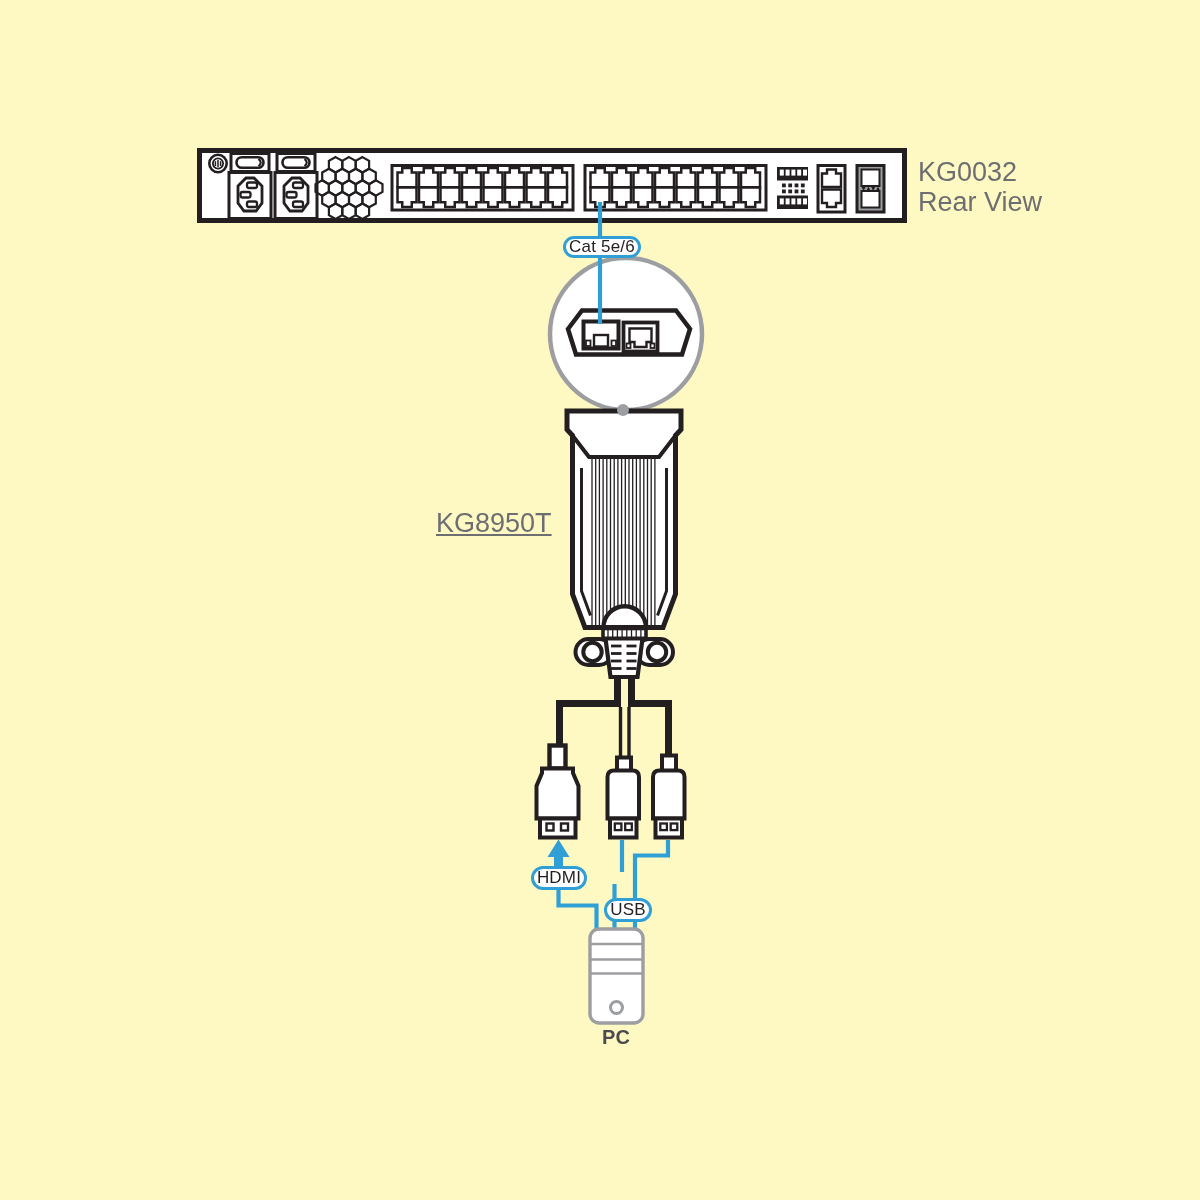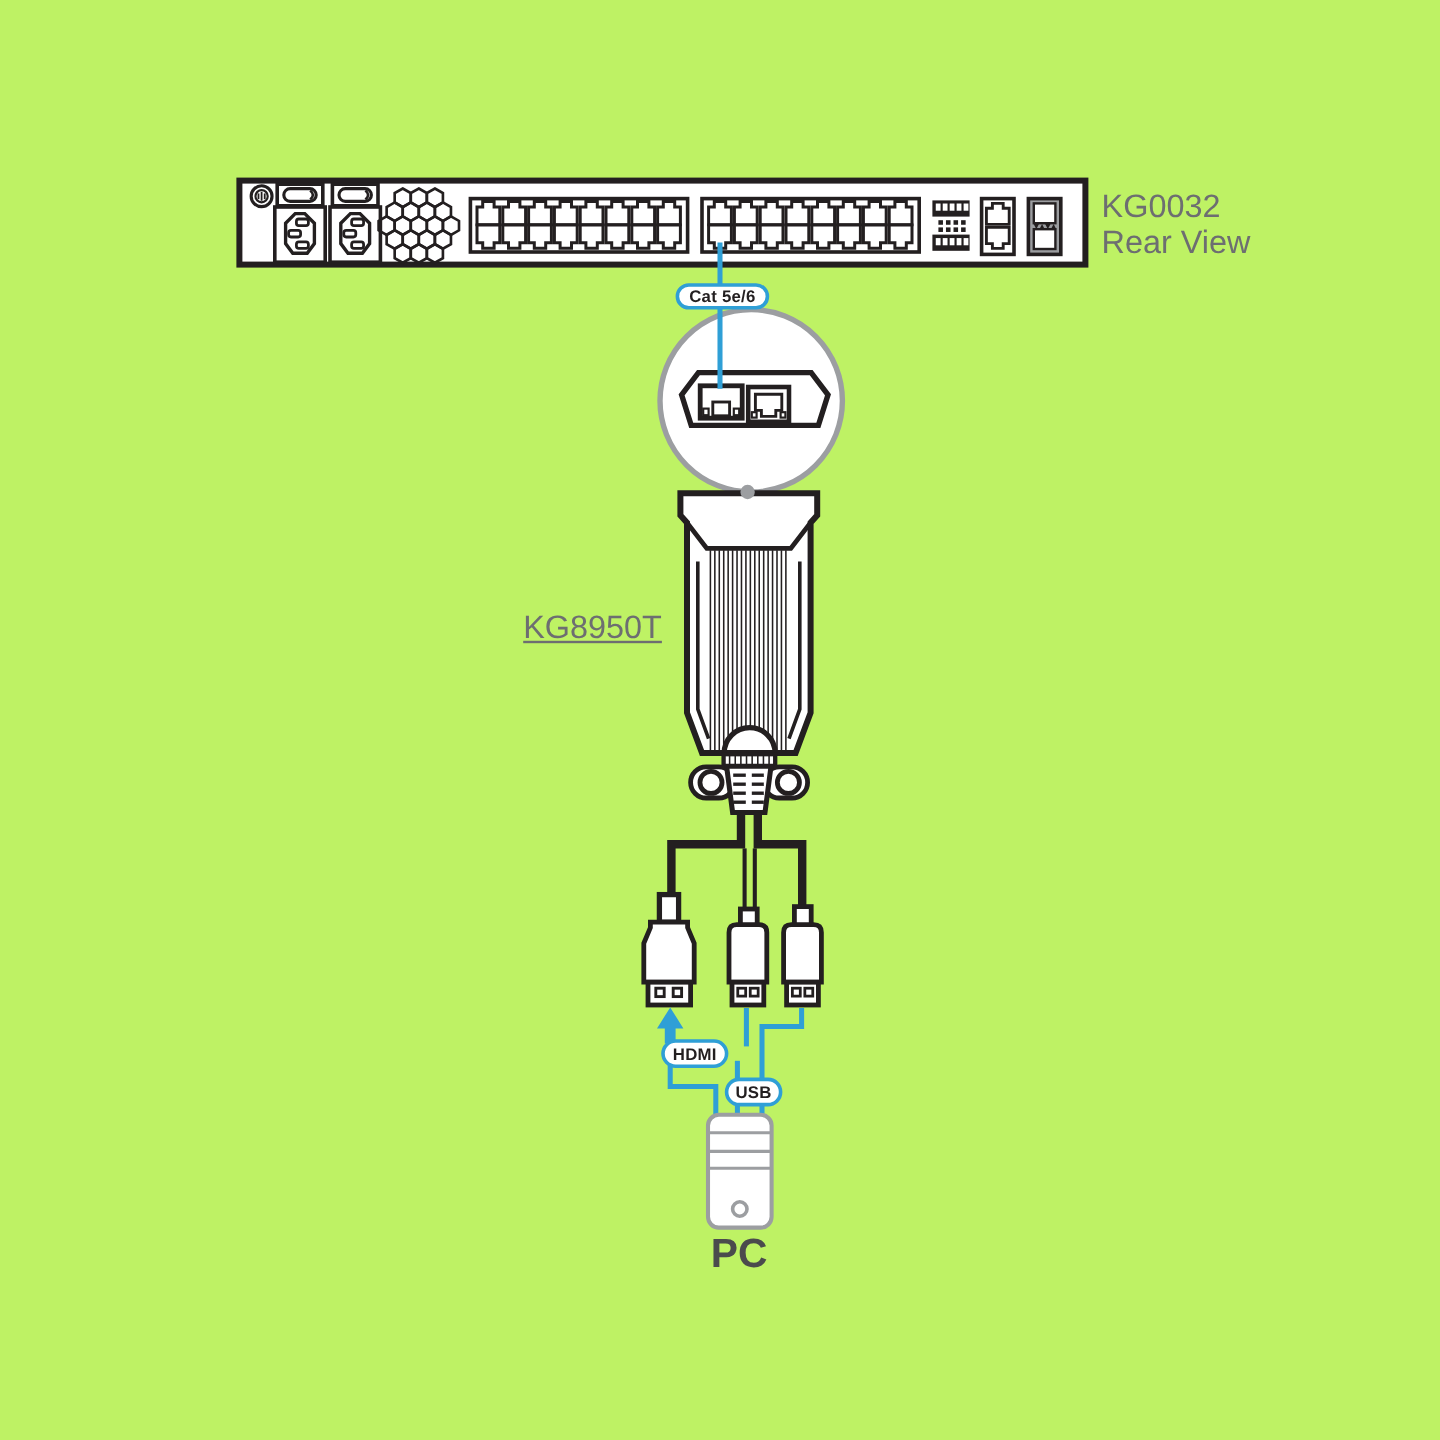--- a/index.html
+++ b/index.html
@@ -1,23 +1,23 @@
 <!DOCTYPE html>
 <html><head>
 <meta charset="utf-8">
 <style>
   html,body{margin:0;padding:0;background:#ffffff;}
-  .canvas{position:relative;width:1200px;height:1200px;background:#bef264;overflow:hidden;
+  .canvas{position:relative;width:1200px;height:1200px;background:#fef9c3;overflow:hidden;
           font-family:"Liberation Sans",sans-serif;}
   .canvas svg{position:absolute;left:0;top:0;}
   .dev-label{position:absolute;color:#6d6e71;font-size:27px;line-height:30px;white-space:nowrap;}
   .oval{position:absolute;box-sizing:border-box;border:3.5px solid #2f9fd6;border-radius:999px;
         background:#ffffff;display:flex;align-items:center;justify-content:center;
-        font-size:14px;font-weight:700;color:#231f20;letter-spacing:.2px;text-align:right;}
-  .pc-label{position:absolute;text-align:center;font-size:34px;font-weight:bold;color:#4b4b4d;}
+        font-size:17px;font-weight:400;color:#231f20;letter-spacing:.2px;text-align:right;}
+  .pc-label{position:absolute;text-align:center;font-size:20px;font-weight:bold;color:#4b4b4d;}
 </style>
 </head>
 <body>
 
 <div class="canvas">
 
 <svg width="1200" height="1200" viewBox="0 0 1200 1200">
 
   <g stroke="#231f20" fill="none">
     <rect x="199.5" y="150.5" width="705" height="70" fill="#ffffff" stroke-width="5"></rect>
@@ -289,18 +289,18 @@
 
   <div class="dev-label" style="left:918px;top:157px;">
     <div>KG0032</div>
     <div>Rear View</div>
   </div>
 
   <div class="dev-label" style="left:436px;top:508px;text-decoration:underline;">KG8950T</div>
 
   <div class="oval" style="left:563px;top:236px;width:78px;height:22px;">Cat 5e/6</div>
 
-  <div class="oval" style="left:531px;top:866px;width:56px;height:24px;margin-left:20px;">HDMI</div>
+  <div class="oval" style="left:531px;top:866px;width:56px;height:24px;">HDMI</div>
 
   <div class="oval" style="left:604px;top:898px;width:48px;height:24px;">USB</div>
 
   <div class="pc-label" style="left:588px;top:1026px;width:56px;">PC</div>
 </div>
 
 </body></html>

